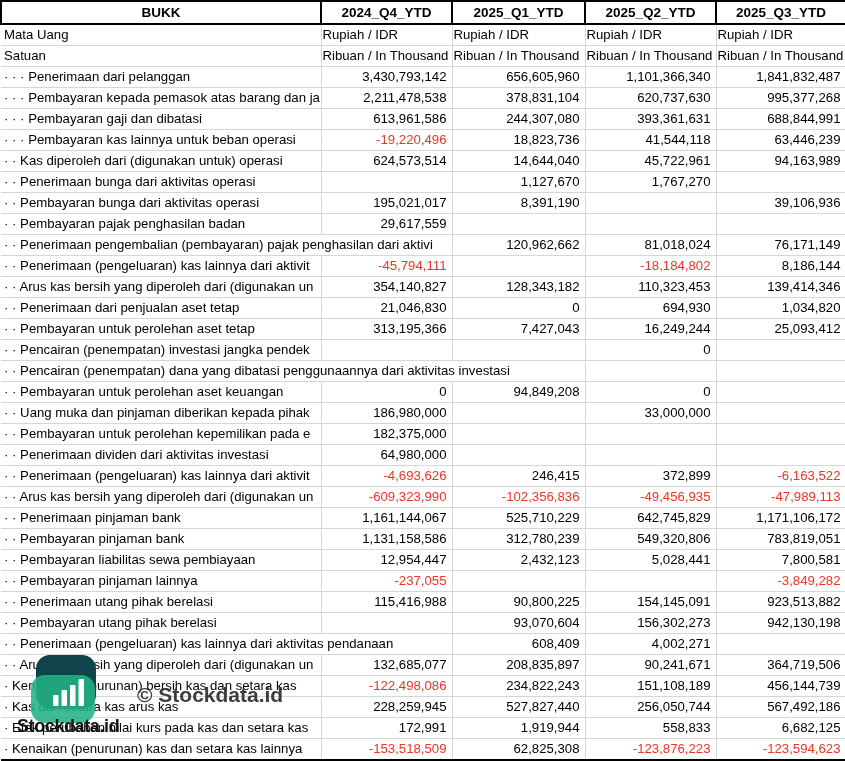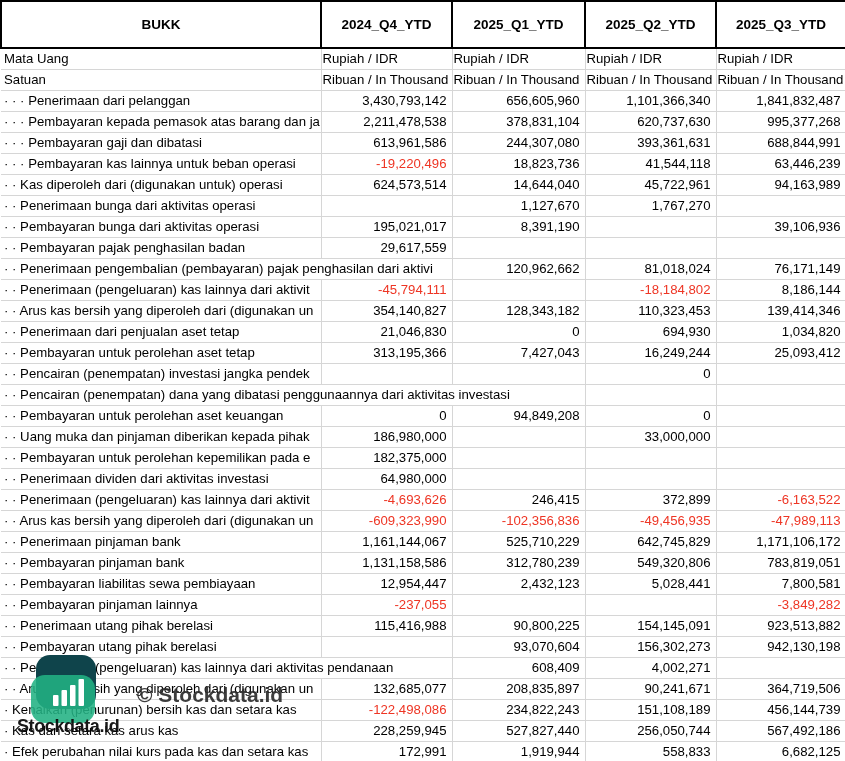--- a/index.html
+++ b/index.html
@@ -3,21 +3,21 @@
 <meta charset="utf-8">
 <style>
   html,body { margin:0; padding:0; }
   body {
     width:845px; height:761px; background:#ffffff; position:relative; overflow:hidden;
     font-family:"Liberation Sans", sans-serif;
   }
   table#sheet { border-collapse:collapse; table-layout:fixed; width:845px; }
   #sheet th {
     font-weight:700; font-size:13.5px; color:#000;
-    border:2px solid #000; height:21px; padding:12px; text-align:center;
+    border:2px solid #000; height:21px; padding:0; text-align:center;
     white-space:nowrap; overflow:hidden;
   }
   #sheet td {
     font-size:13.2px; color:#000; height:20px; line-height:20px; padding:0;
     border-right:1px solid #d6d6d6; border-bottom:1px solid #d6d6d6;
     white-space:nowrap; overflow:hidden;
   }
   #sheet td.label { padding-left:3px;margin-left:44px; }
   #sheet td.meta  { padding-left:1px; }
   #sheet td.num   { text-align:right; padding-right:5px; }

